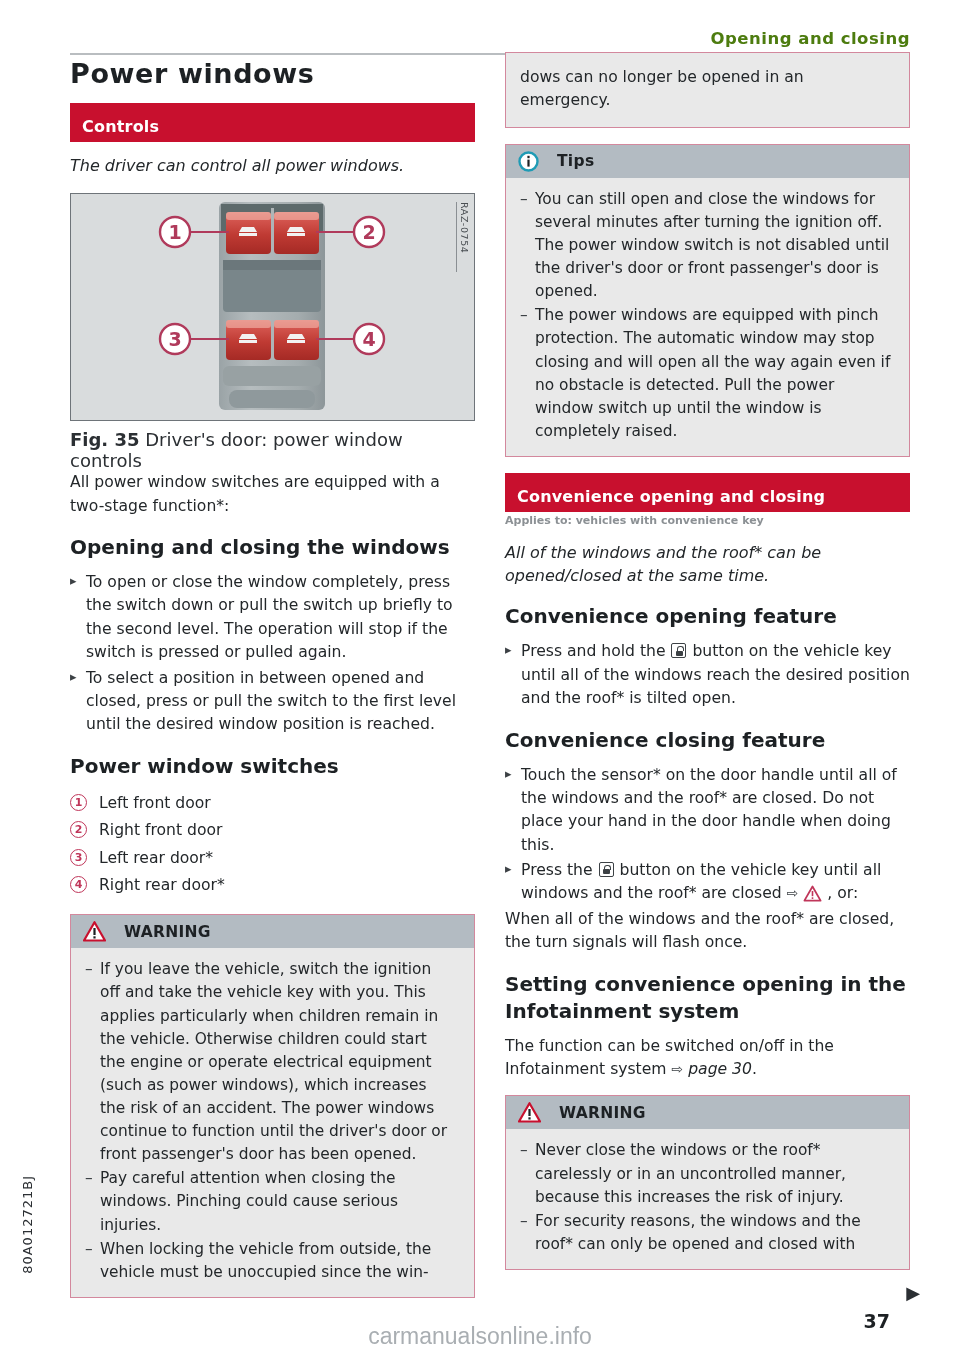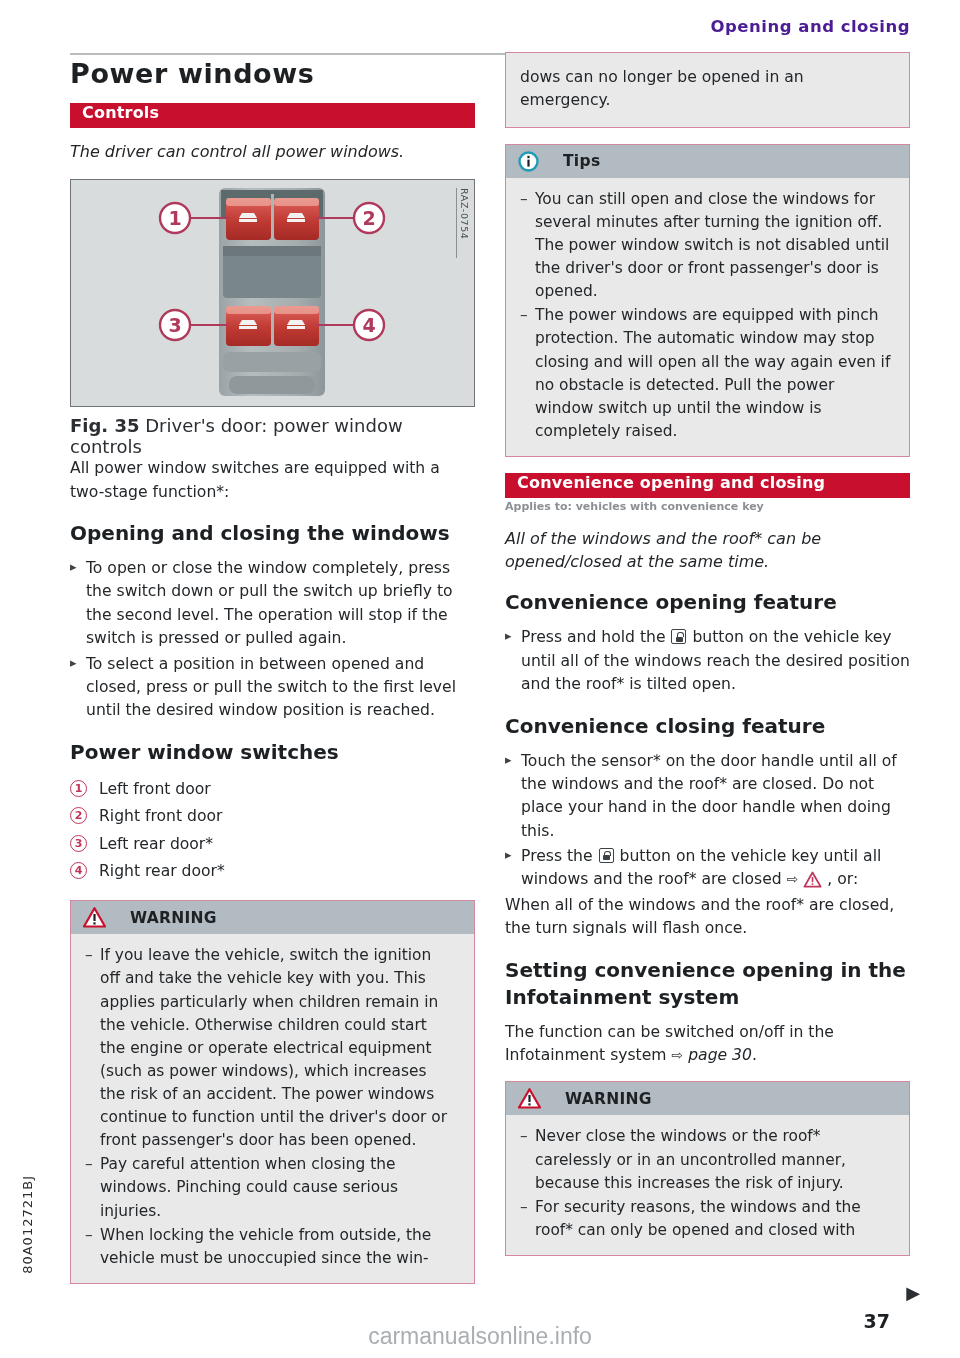--- a/index.html
+++ b/index.html
@@ -7,45 +7,45 @@
     width: 960px; height: 1358px;
     background: #ffffff;
     font-family: "DejaVu Sans", "Liberation Sans", sans-serif;
     color: #23272a;
     overflow: hidden;
   }
   .page { position: relative; width: 960px; height: 1358px; }
 
   
   .runhead {
-    position: absolute; left: 70px; top: 17px; width: 840px;
+    position: absolute; left: 70px; top: 29px; width: 840px;
     text-align: right;
     font-size: 16.5px; font-weight: 700; letter-spacing: .5px;
-    color: #4c1d95;
+    color: #4d7c0f;
   }
   .runrule {
     position: absolute; left: 70px; top: 53px; width: 840px; height: 2px;
     background: #b9bdc0;
   }
 
   
   .col {
     position: absolute; top: 52px; width: 405px;
   }
   .col-left  { left: 70px; }
   .col-right { left: 505px; }
 
   h1.title {
     font-size: 27px; font-weight: 700; letter-spacing: .6px;
     color: #1d2124; margin: 6px 0 14px 0;
   }
   .redbar {
     background: #c8102e; color: #ffffff;
     font-size: 16px; font-weight: 700;
-    padding: 0 10px 6px 12px;
+    padding: 14px 10px 6px 12px;
     letter-spacing: .2px;
     margin-bottom: 12px;
   }
   .redbar.tight { margin-bottom: 2px; }
   .applies {
     font-size: 11px; color: #8b9094; margin-bottom: 14px; font-weight: bold;
   }
   p.lead {
     font-style: italic; font-size: 16px; line-height: 1.45;
     margin-bottom: 16px; color: #23272a;
@@ -114,21 +114,21 @@
   }
 
   
   .notebox {
     border: 1.3px solid #d3889d;
     margin-bottom: 16px;
     background: #e9e9e9;
   }
   .notebox .nb-head {
     background: #b3bbc2;
-    display: flex; align-items: center; gap: 24px;
+    display: flex; align-items: center; gap: 18px;
     padding: 6px 12px 6px 12px;
     font-size: 15.5px; font-weight: 700; color: #1d2124;
     letter-spacing: .3px;
   }
   .notebox .nb-head.tips { background: #b3bbc2; }
   .notebox .nb-body {
     padding: 10px 18px 12px 14px;
     background: #e9e9e9;
   }
   .notebox.plain .nb-body { padding: 13px 14px 14px 14px; }

